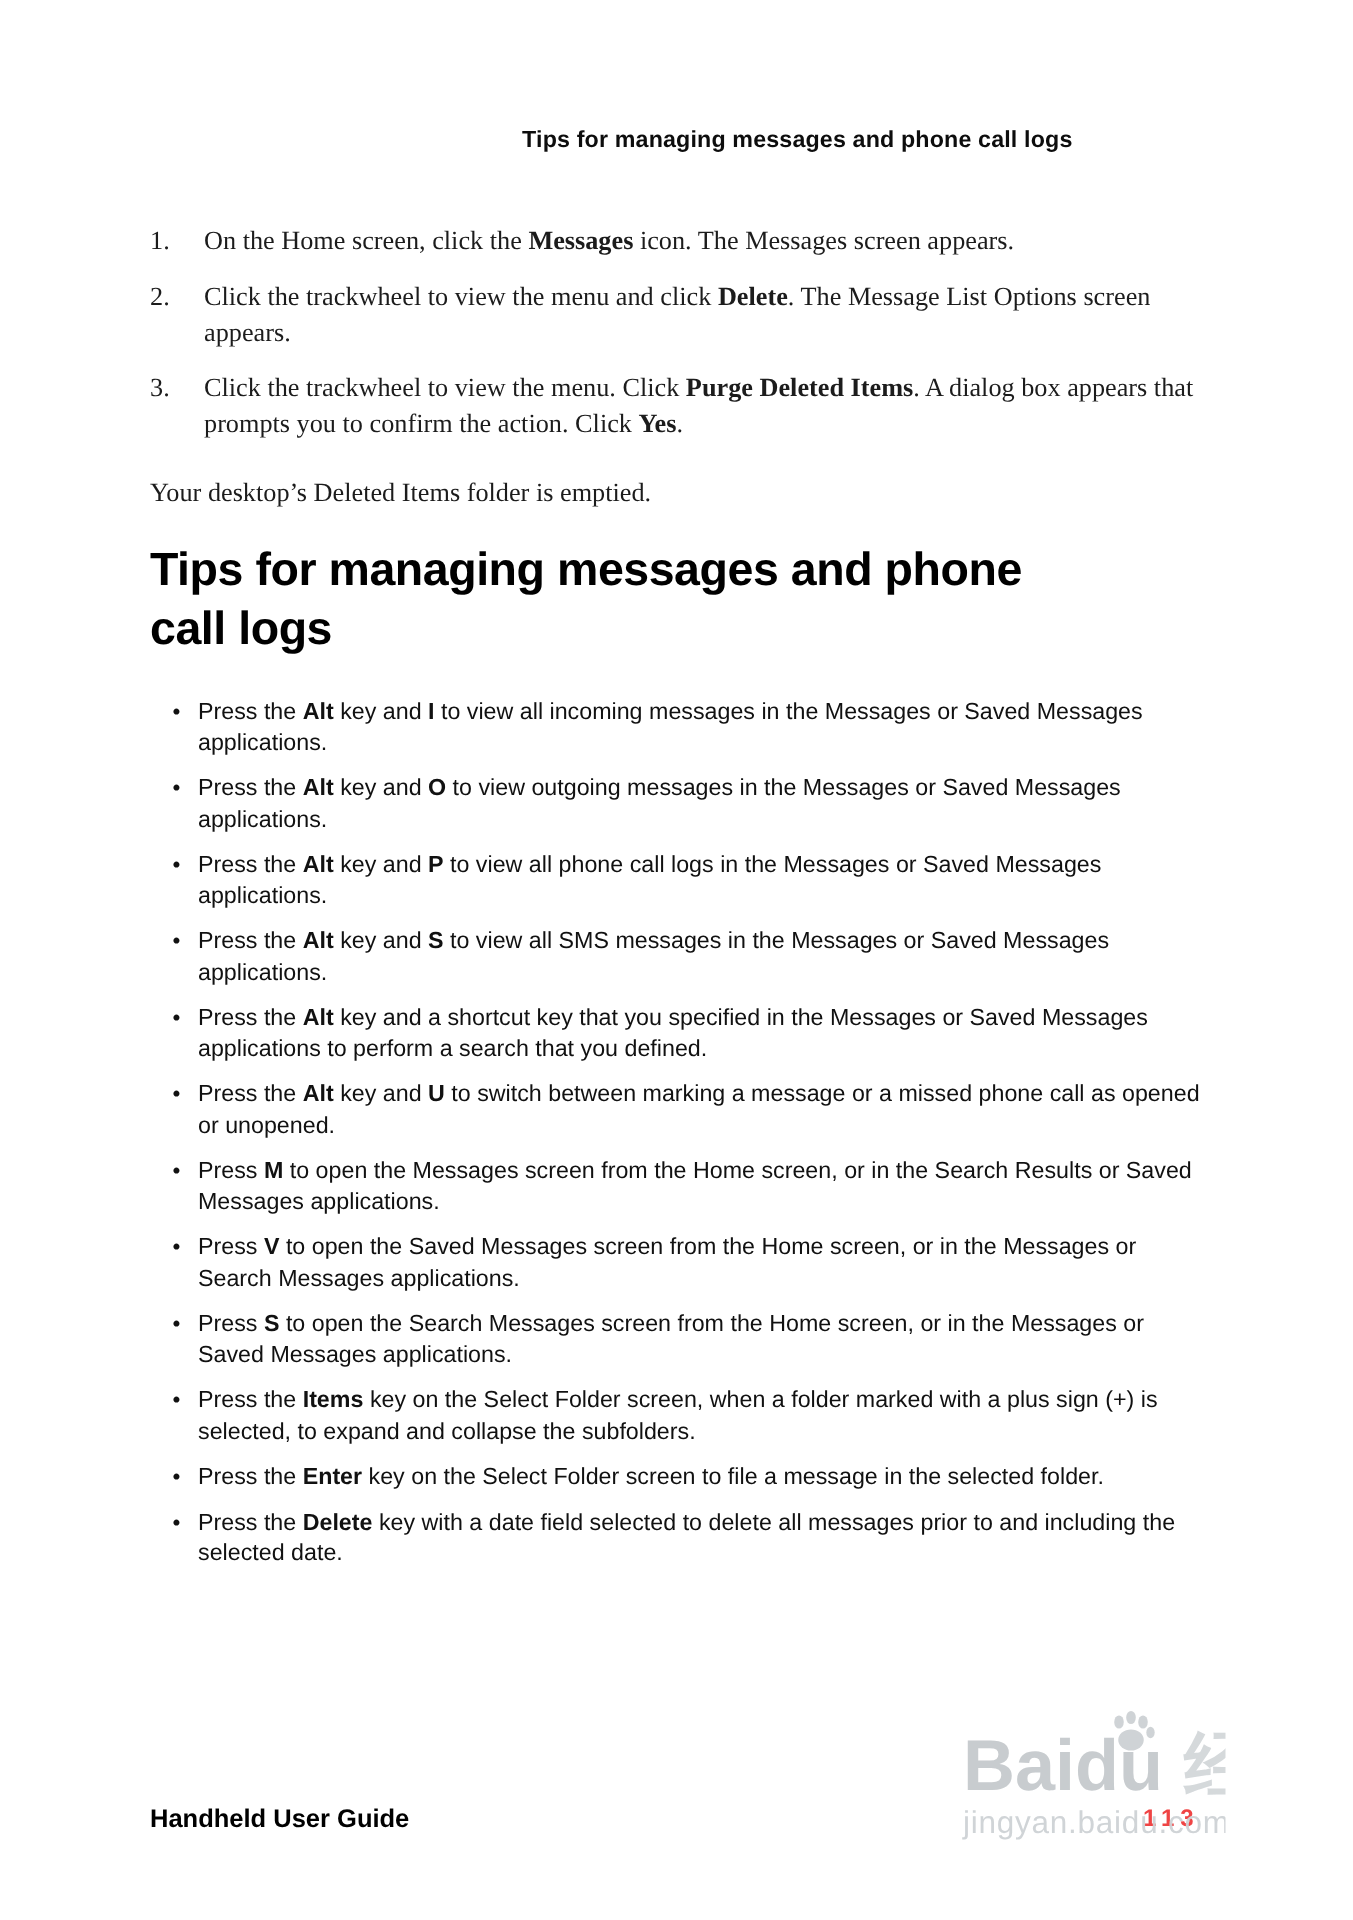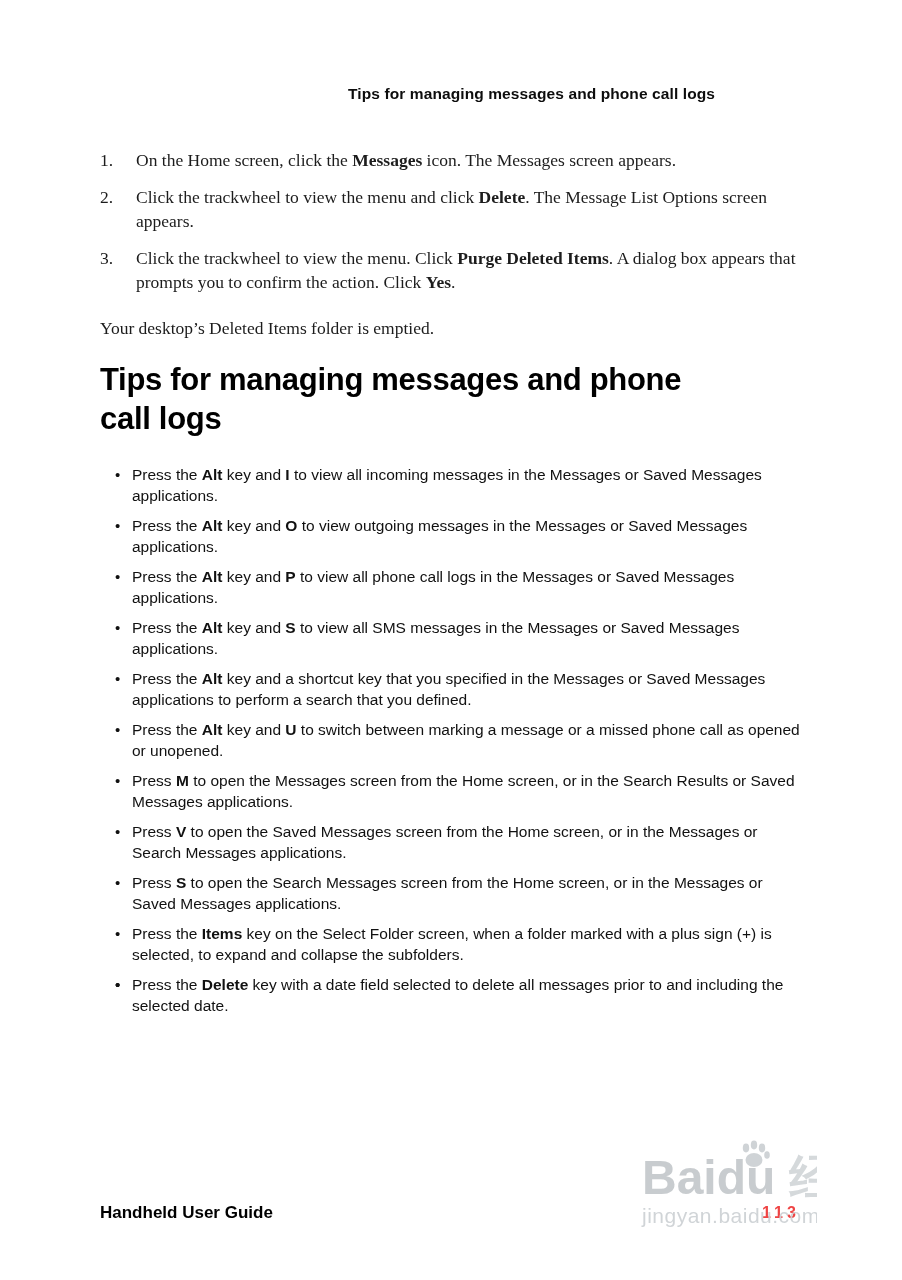--- a/index.html
+++ b/index.html
@@ -191,20 +191,21 @@
       <li class="bullet-item">
         <span class="bullet-dot">•</span>
         <span>Press <b>S</b> to open the Search Messages screen from the Home screen, or in the Messages or Saved Messages applications.</span>
       </li>
       <li class="bullet-item">
         <span class="bullet-dot">•</span>
         <span>Press the <b>Items</b> key on the Select Folder screen, when a folder marked with a plus sign (+) is selected, to expand and collapse the subfolders.</span>
       </li>
       <li class="bullet-item">
         <span class="bullet-dot">•</span>
+        <span>Press the <b>Enter</b> key on the Select Folder screen to file a message in the selected folder.</span>
       </li>
       <li class="bullet-item">
         <span class="bullet-dot">•</span>
         <span>Press the <b>Delete</b> key  with a date field selected to delete all messages prior to and including the selected date.</span>
       </li>
     </ul>
 
   </div>
 
   <div class="footer-left">Handheld User Guide</div>

